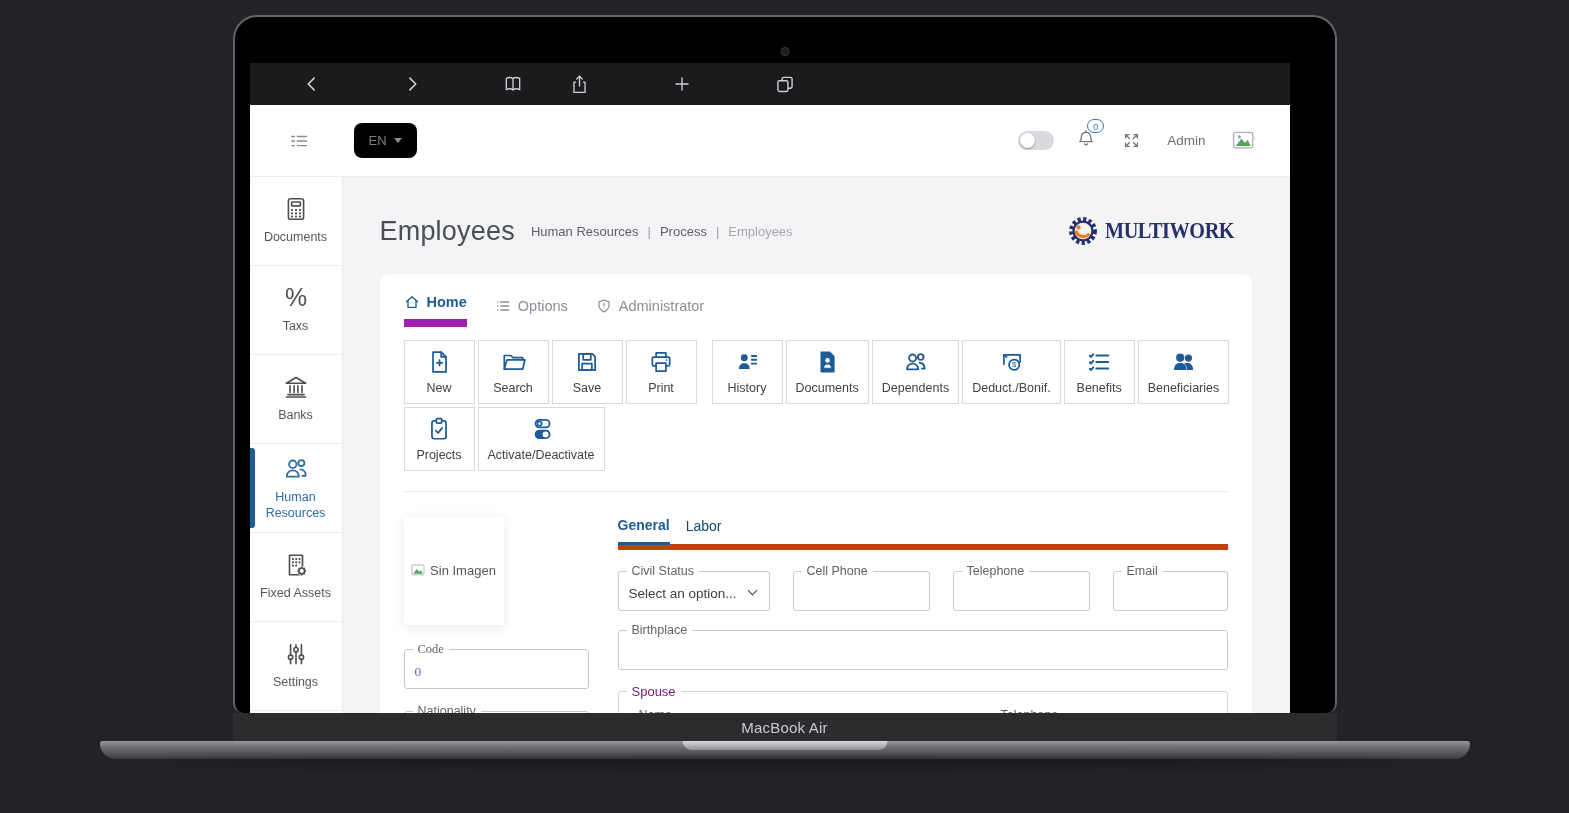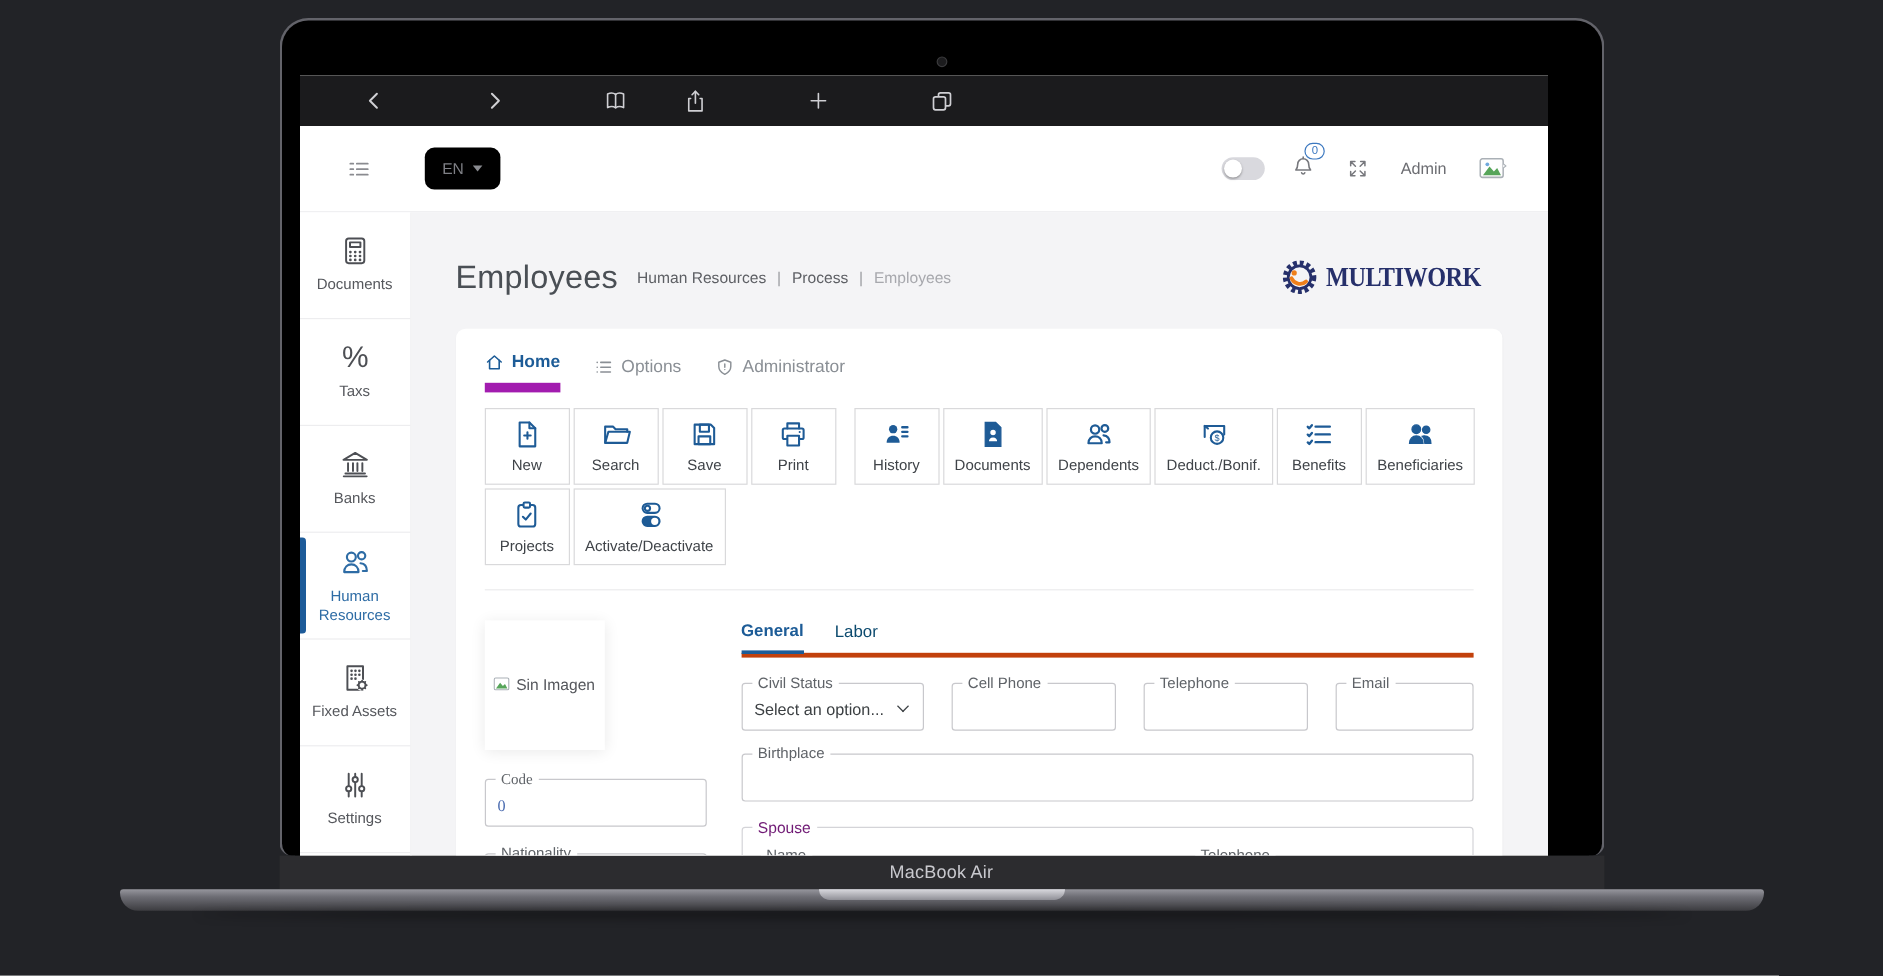--- a/index.html
+++ b/index.html
@@ -112,21 +112,21 @@
   .field input { position:absolute; inset:10px 8px 4px 8px; border:none; outline:none; font-size:13.5px;
                  font-family:"Liberation Sans", sans-serif; width:calc(100% - 16px); background:transparent; }
   .caret { position:absolute; right:13px; top:15px; width:7px; height:7px;
            border-right:1.8px solid #3c4043; border-bottom:1.8px solid #3c4043; transform:rotate(45deg); }
   .select { cursor:pointer; }
 
   .code-field { width:185px; margin-top:24px;font-family:Liberation Serif, serif; }
   .nat-field { width:185px; margin-top:22px; }
 
   .right-col { flex:1; margin-left:14px; min-width:0; }
-  .inner-tabs { display:flex; gap:26px; border-bottom:4px solid #c2410c; }
+  .inner-tabs { display:flex; gap:16px; border-bottom:6px solid #c2410c; }
   .itab { font-size:14px; color:#0c4a6e; padding-bottom:9px; background:none; border:none; cursor:pointer; }
   .itab.active { color:#1d5c97; font-weight:bold; border-bottom:3px solid #1d5c97; margin-bottom:-1px; }
 
   .fields-row { display:flex; gap:23px; margin-top:21px; }
   .w-civil { width:152px; flex:none; }
   .w-phone { width:137px; flex:none; }
   .w-grow { flex:1; }
   .birthplace-field { margin-top:19px; height:40px; }
 
   .spouse-box { margin-top:21px; border:1px solid #d4d4d8; border-radius:3px; position:relative;

